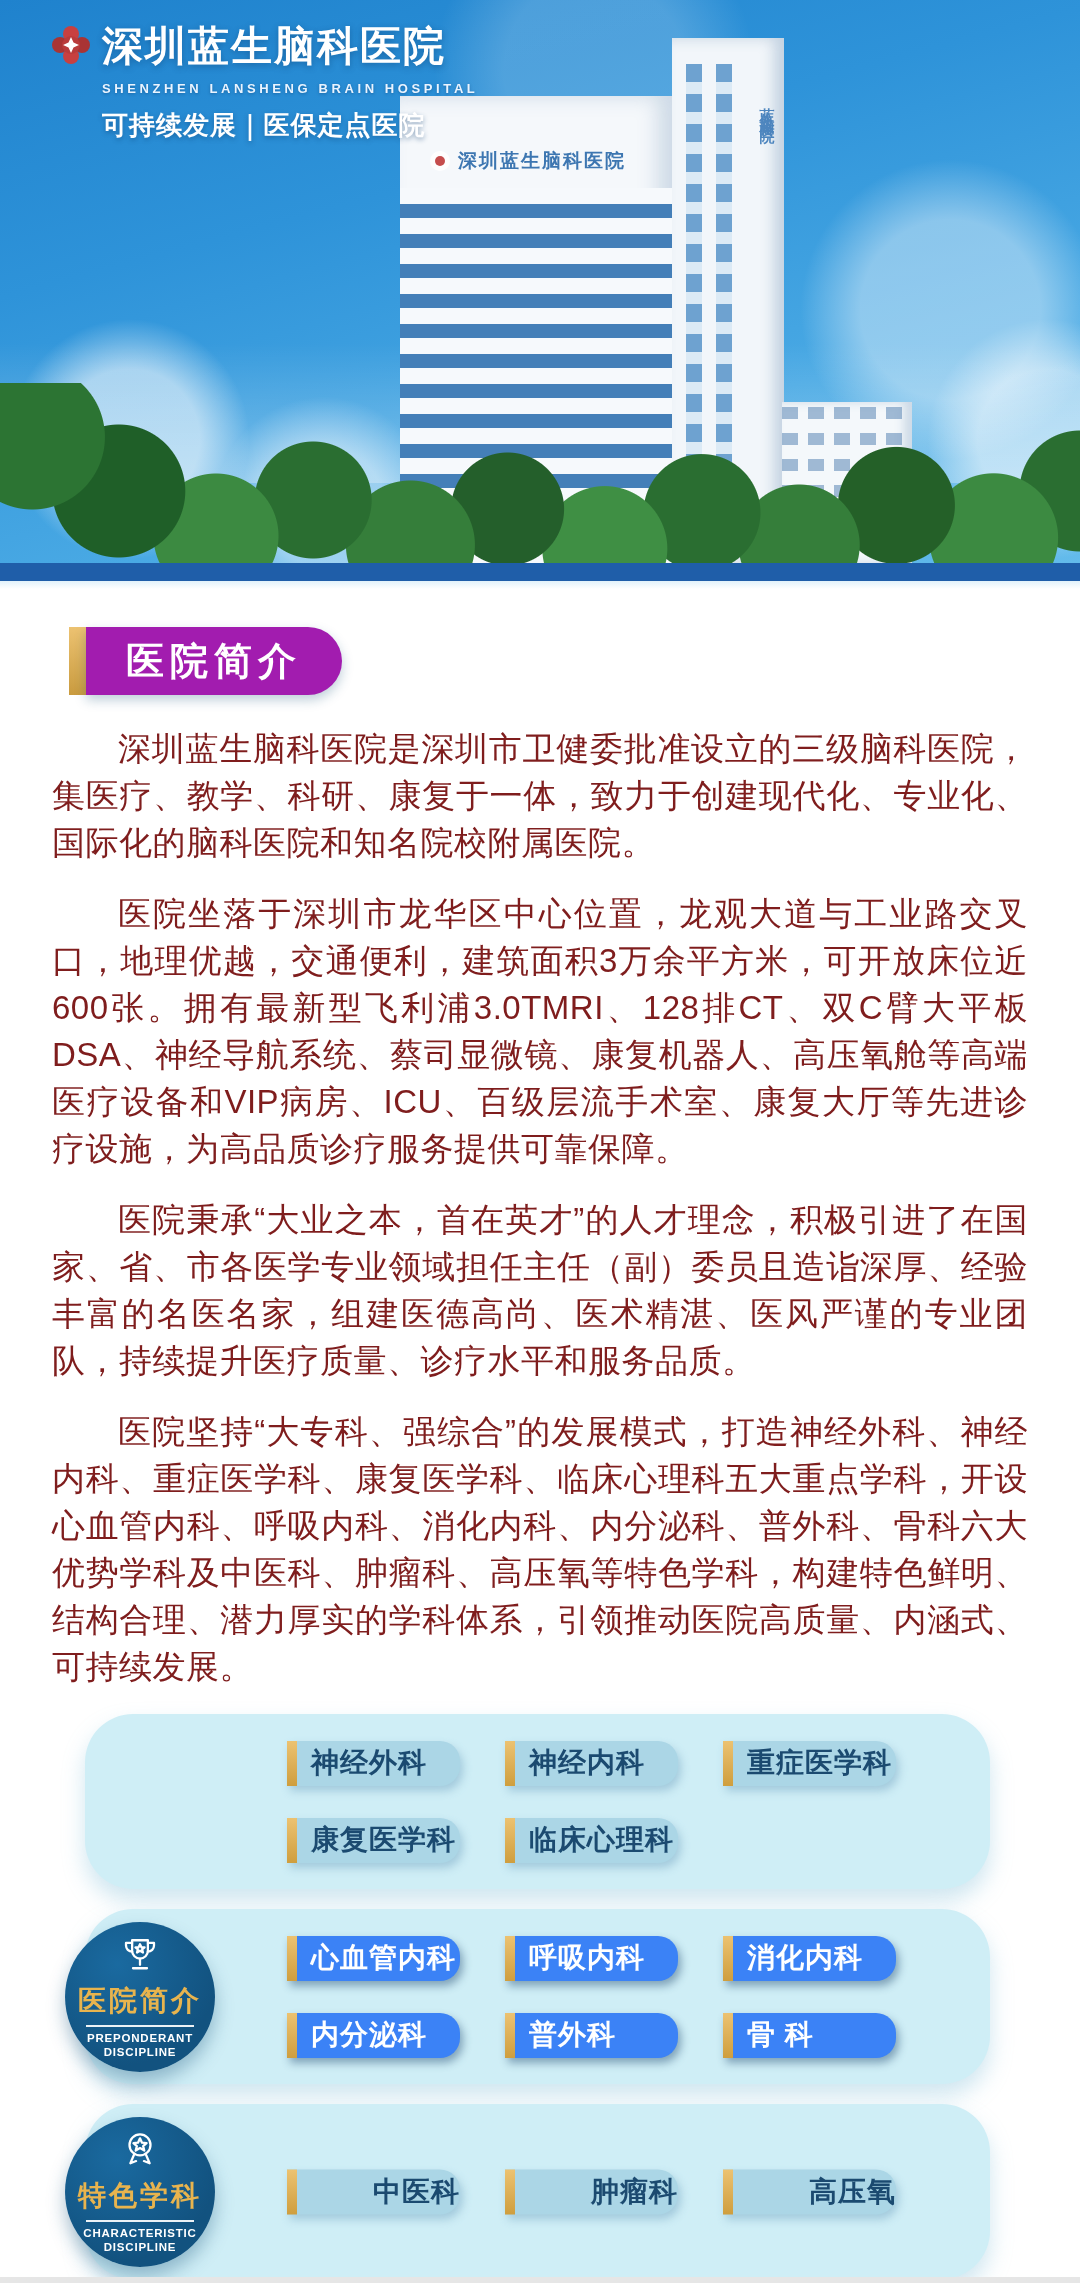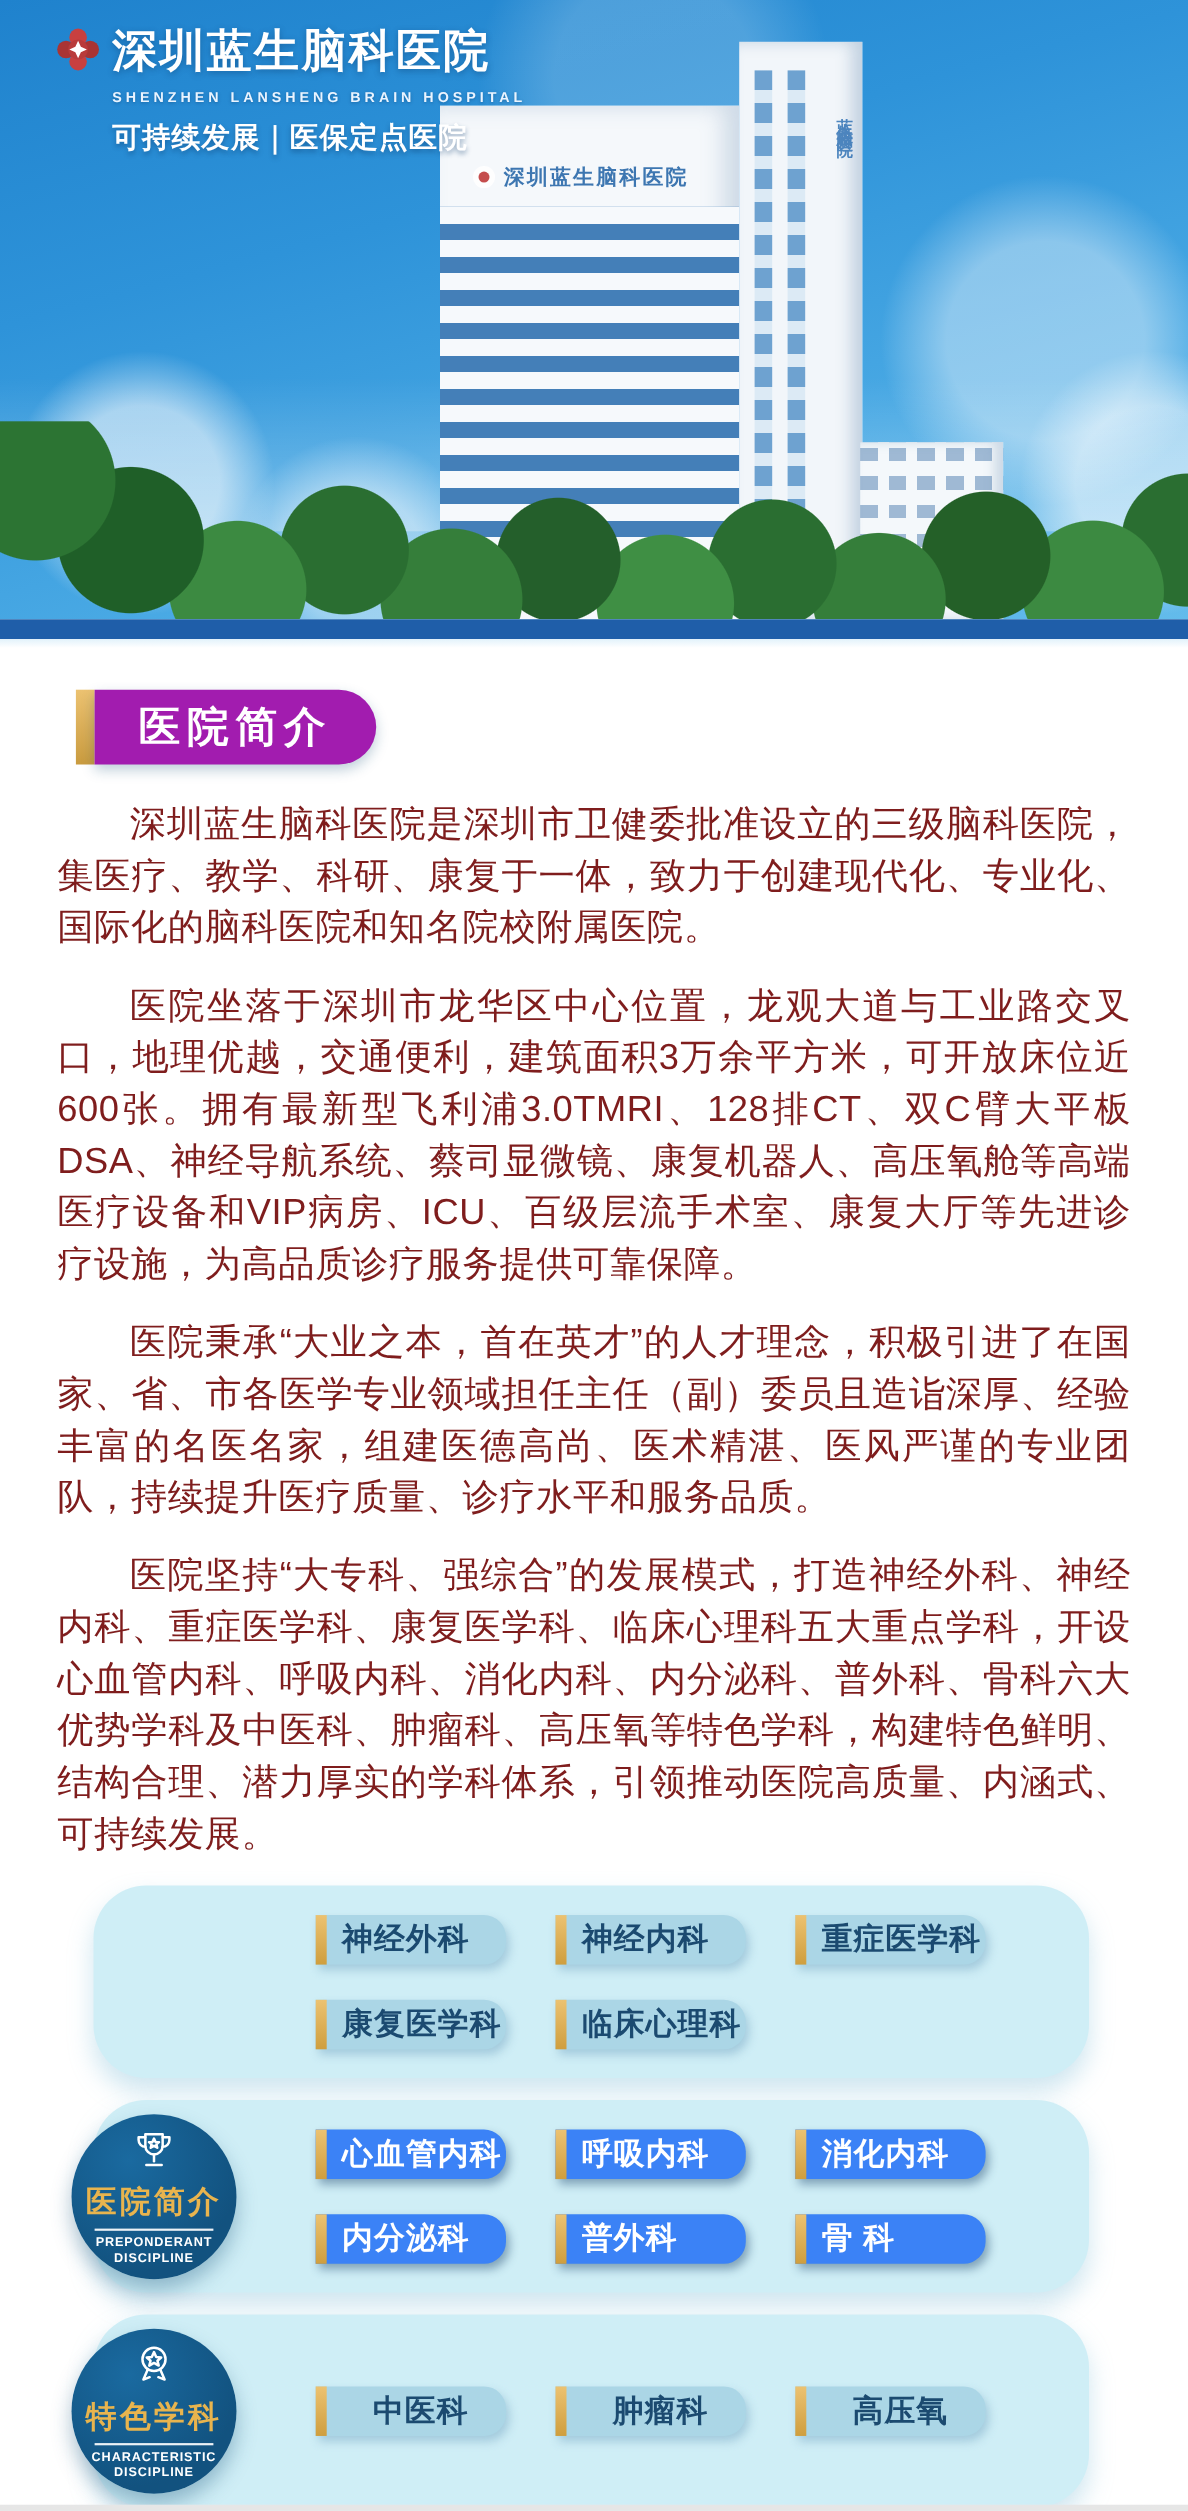--- a/index.html
+++ b/index.html
@@ -106,21 +106,21 @@
 
   .tags{position:absolute;left:202px;top:50%;transform:translateY(-50%);
         width:680px;display:flex;flex-wrap:wrap;gap:32px 45px;}
   .tag{position:relative;width:173px;height:45px;box-sizing:border-box;
        border-radius:0 20px 20px 0;display:flex;align-items:center;
        padding-left:24px;font-size:28px;font-weight:700;letter-spacing:1px;white-space:nowrap;}
   .tag::before{content:'';position:absolute;left:0;top:0;bottom:0;width:10px;
        background:linear-gradient(#ecc271,#cf9e3e);}
   .tag.light{background:#abd6e6;color:#1b4a70;box-shadow:3px 5px 9px rgba(110,160,190,.45);}
   .tag.dark{background:#3b82f6;color:#ffffff;box-shadow:3px 5px 9px rgba(30,70,110,.45);text-align:right;}
-  .panel.center .tag{justify-content:center;padding-left:18px;}
+  .panel.center .tag{justify-content:flex-end;padding-left:18px;}
 
   .bottom-strip{position:absolute;left:0;bottom:0;width:1080px;height:6px;background:#e6e6e6;}
 </style>
 </head>
 <body>
 
 <div class="page">
 
   <div class="hero">
     <div class="clouds"></div>

